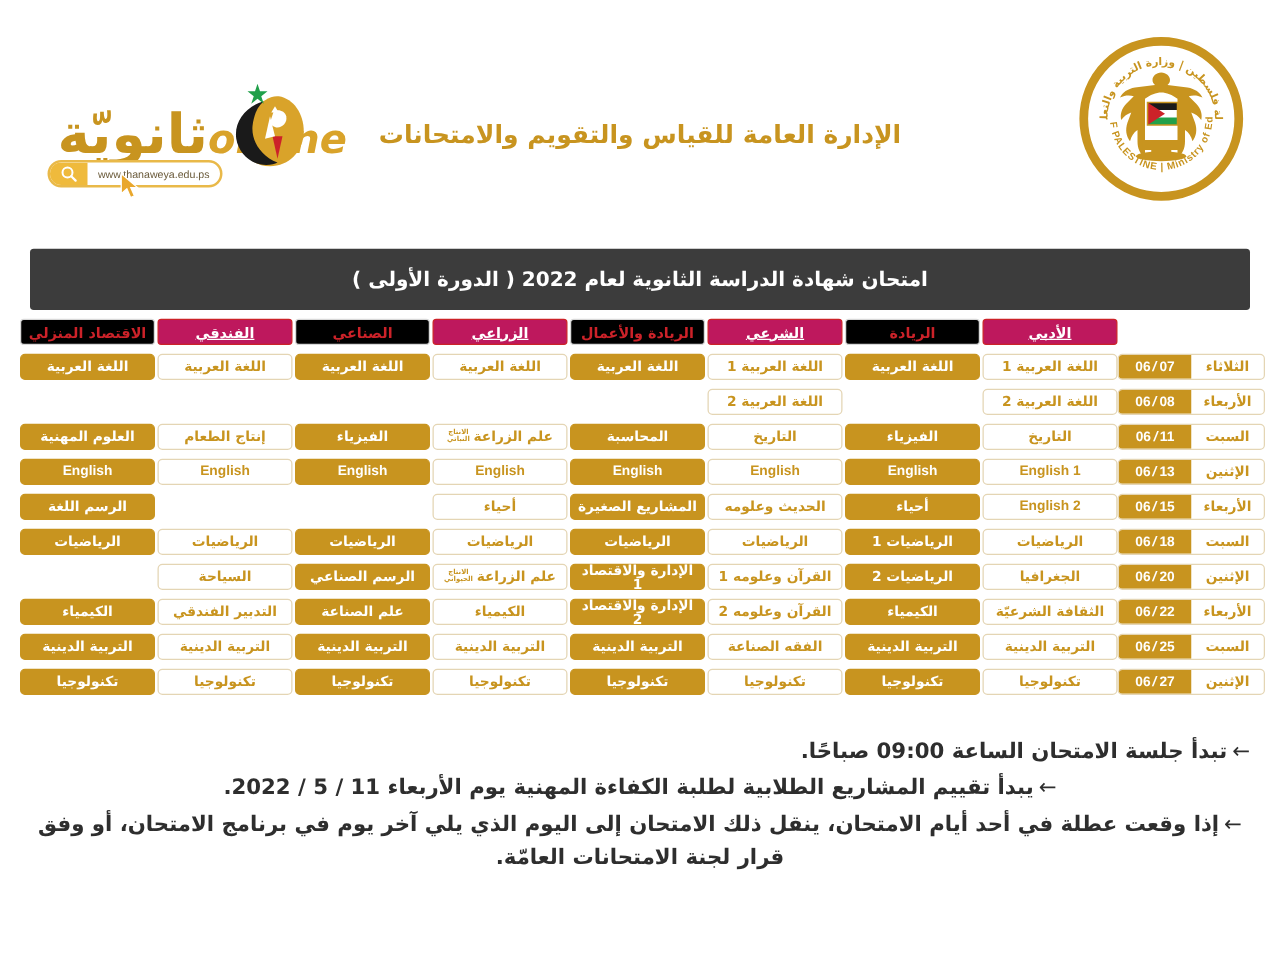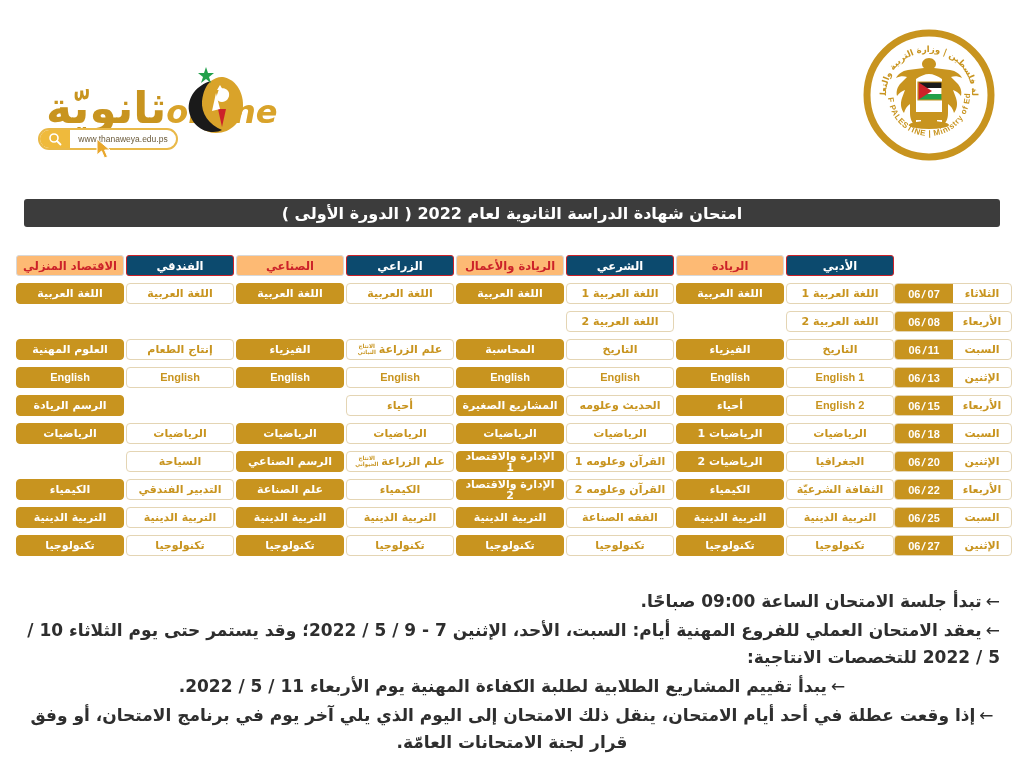--- a/index.html
+++ b/index.html
@@ -42,41 +42,41 @@
   .head-title{
     position:absolute;left:0;right:0;top:95px;
     text-align:center;
     font-size:20px;font-weight:bold;color:#C8941F;
     letter-spacing:0px;
   }
   .emblem{position:absolute;right:28px;top:28px;width:134px;height:134px;}
 
   
   .titlebar{
-    position:absolute;left:24px;right:24px;top:199px;height:28px;
+    position:absolute;left:24px;right:24px;top:199px;height:49px;
     background:#3C3C3C;border-radius:3px;
     display:flex;align-items:center;justify-content:center;
   }
   .titlebar span{color:#ffffff;font-size:16px;font-weight:bold;}
 
   
   .grid{
     position:absolute;left:14px;top:255px;
     display:flex;flex-direction:row;gap:0px;
   }
   .col{display:flex;flex-direction:column;width:108px;margin-left:2px;}
   .col.datecol{width:118px;margin-left:0;}
 
   .chead{
     height:21px;border-radius:3px;margin-bottom:7px;
     display:flex;align-items:center;justify-content:center;
     font-size:11.5px;font-weight:bold;box-sizing:border-box;
   }
-  .chead.red{background:#0c4a6e;color:#ffffff;border:1px solid #CC2229;}
-  .chead.white{background:#fdba74;color:#CC2229;border:1px solid #d8d8d8;}
+  .chead.red{background:#be185d;color:#ffffff;border:1px solid #CC2229;text-decoration:underline;}
+  .chead.white{background:#000000;color:#CC2229;border:1px solid #d8d8d8;}
 
   .cell{
     height:21px;border-radius:4px;margin-bottom:7px;
     display:flex;align-items:center;justify-content:center;
     font-size:11px;font-weight:bold;box-sizing:border-box;
     line-height:1;text-align:center;padding:0 3px;
   }
   .cell.fill{background:#C8941F;color:#ffffff;border:1px solid #C8941F;}
   .cell.out{background:#ffffff;color:#C8941F;border:1px solid #E4D5B4;}
   .cell.blank{background:transparent;border:none;}
@@ -151,20 +151,21 @@
             <line x1="9" y1="9" x2="12.5" y2="12.5" stroke="#ffffff" stroke-width="1.8" stroke-linecap="round"></line>
           </svg>
         </div>
       </div>
 
       <svg class="cursor" viewBox="0 0 18 22">
         <path d="M1 1 L1 17 L5.5 13 L8.5 20 L11.5 18.7 L8.6 12 L14 12 Z" fill="#E9A72C" stroke="#ffffff" stroke-width="1"></path>
       </svg>
     </div>
 
+    <div class="head-title">الإدارة العامة للقياس والتقويم والامتحانات</div>
 
     <svg class="emblem" viewBox="0 0 134 134">
       <circle cx="67" cy="67" r="62" fill="none" stroke="#C8941F" stroke-width="7"></circle>
       <defs>
         <path id="arcTop" d="M 24 67 A 43 43 0 0 1 110 67"></path>
         <path id="arcBot" d="M 26 67 A 41 41 0 0 0 108 67"></path>
       </defs>
       <text font-size="8.5" font-weight="bold" fill="#C8941F" font-family="DejaVu Sans, sans-serif">
         <textPath href="#arcTop" startOffset="50%" text-anchor="middle">دولة فلسطين | وزارة التربية والتعليم</textPath>
       </text>
@@ -389,29 +390,29 @@
         <div class="cell out">تكنولوجيا</div>
       </div>
       <div class="col">
         <div class="chead white">الاقتصاد المنزلي</div>
         <div class="cell fill">اللغة العربية</div>
         <div class="cell blank"></div>
         <div class="cell fill">العلوم المهنية</div>
         <div class="cell fill">
           <span class="lat">English</span>
         </div>
-        <div class="cell fill">الرسم الريادة</div>
+        <div class="cell fill">الرسم اللغة</div>
         <div class="cell fill">الرياضيات</div>
         <div class="cell blank"></div>
         <div class="cell fill">الكيمياء</div>
         <div class="cell fill">التربية الدينية</div>
         <div class="cell fill">تكنولوجيا</div>
       </div>
     </div>
 
   <div class="notes" id="notes">
       <div class="note n1"><span><span class="arrow">←</span><span>تبدأ جلسة الامتحان الساعة 09:00 صباحًا.</span></span></div>
-      <div class="note n2"><span><span class="arrow">←</span><span>يعقد الامتحان العملي للفروع المهنية أيام: السبت، الأحد، الإثنين 7 - 9 / 5 / 2022؛ وقد يستمر حتى يوم الثلاثاء 10 / 5 / 2022 للتخصصات الانتاجية:</span></span></div>
+      <div class="note n2"></div>
       <div class="note n3"><span><span class="arrow">←</span><span>يبدأ تقييم المشاريع الطلابية لطلبة الكفاءة المهنية يوم الأربعاء 11 / 5 / 2022.</span></span></div>
       <div class="note n4"><span><span class="arrow">←</span><span>إذا وقعت عطلة في أحد أيام الامتحان، ينقل ذلك الامتحان إلى اليوم الذي يلي آخر يوم في برنامج الامتحان، أو وفق قرار لجنة الامتحانات العامّة.</span></span></div>
     </div>
 
 </div>
 
 </body></html>

